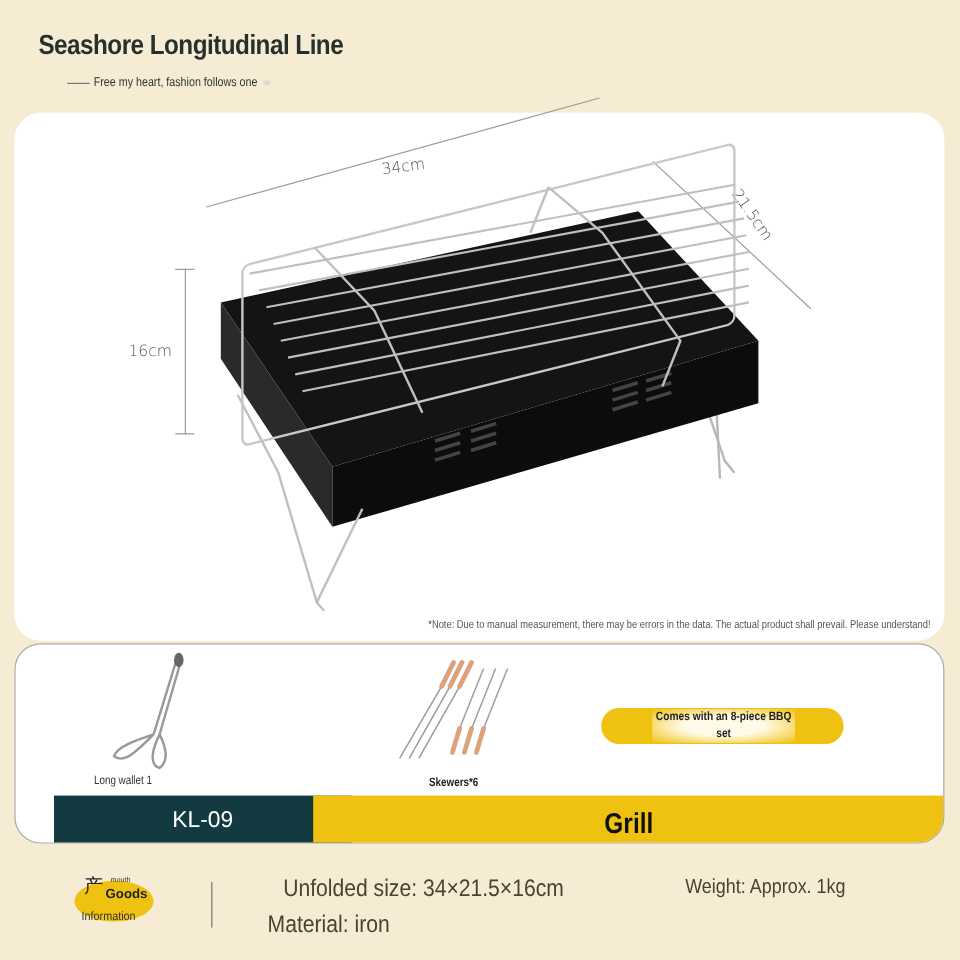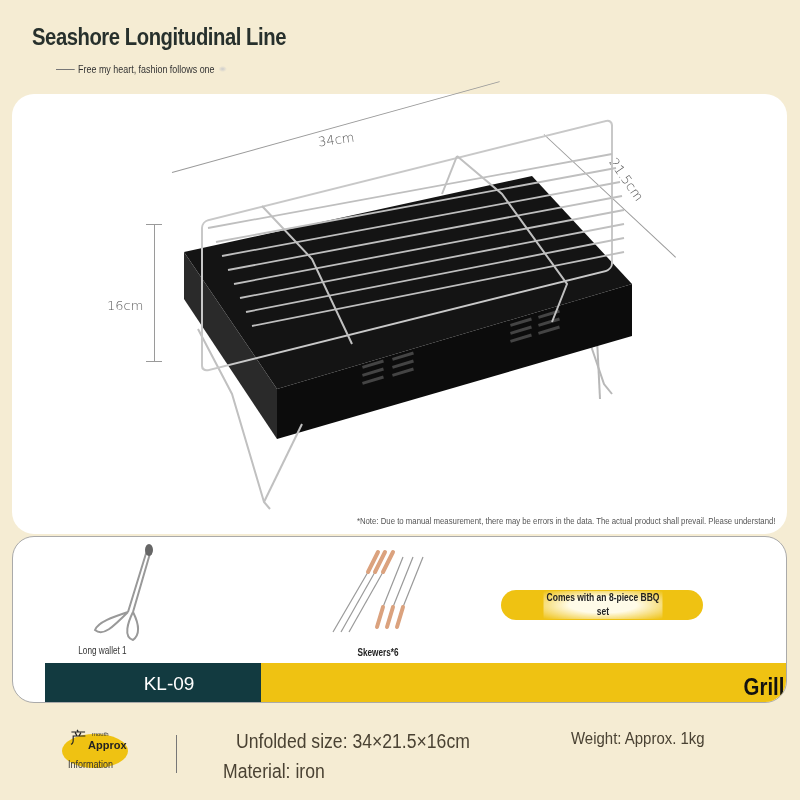--- a/index.html
+++ b/index.html
@@ -59,21 +59,21 @@
     transform: scaleX(0.85);
   }
   .model-bar {
     position: absolute; left: 0; top: 126px; width: 248px; height: 41px;
     background: #123a40; color: #fff; font-size: 19px;
     display:flex; align-items:center; justify-content:center;margin-left:32px;
   }
   .name-bar {
     position: absolute; left: 248px; top: 126px; width: 527px; height: 41px;
     background: #efc212; color: #111; font-size: 24px; font-weight: bold;
-    display:flex; align-items:center; justify-content:flex-end; padding-top: 6px;
+    display:flex; align-items:center; justify-content:center; padding-top: 6px;
   }
   .name-bar span { transform: scaleX(0.85); display:inline-block; }
 
   .info-badge { position: absolute; left: 58px; top: 728px; width: 80px; height: 50px; }
   .info-blob { position: absolute; left: 4px; top: 6px; width: 66px; height: 34px; background: #efc212; border-radius: 50%; }
   .info-char { position: absolute; left: 12px; top: 0px; font-size: 16px; color: #222; font-family: "DejaVu Sans", sans-serif; }
   .info-mouth { position: absolute; left: 34px; top: 3px; font-size: 6px; color: #333; }
   .info-goods { position: absolute; left: 30px; top: 11px; font-size: 11px; font-weight: bold; color: #222; }
   .info-information { position: absolute; left: 10px; top: 31px; font-size: 10px; color: #333; transform: scaleX(0.9); transform-origin: left; }
   .info-divider { position: absolute; left: 176px; top: 735px; width: 1px; height: 38px; background: #777; }
@@ -92,21 +92,21 @@
 
 <div class="product-panel">
 
   <div class="dim-line" style="left:160px;top:78px;width:340px;height:1px;transform:rotate(-15.5deg);transform-origin:left center;"></div>
   <div class="dim-label" style="left:306px;top:38px;transform:rotate(-8deg);">34cm</div>
   <div class="dim-line" style="left:532px;top:40px;width:180px;height:1px;transform:rotate(43deg);transform-origin:left center;"></div>
   <div class="dim-label" style="left:590px;top:78px;transform:rotate(55deg);">21.5cm</div>
   <div class="dim-line" style="left:142px;top:130px;width:1px;height:138px;"></div>
   <div class="dim-line" style="left:134px;top:130px;width:16px;height:1px;"></div>
   <div class="dim-line" style="left:134px;top:267px;width:16px;height:1px;"></div>
-  <div class="dim-label" style="left:95px;top:204px;">16cm</div>
+  <div class="dim-label" style="left:95px;top:192px;">16cm</div>
 
   <svg width="775" height="440" style="position:absolute;left:0;top:0;" viewBox="0 0 775 440">
 
     <polyline points="560,196 592,290 600,300" fill="none" stroke="#b8b8b8" stroke-width="2"></polyline>
     <polyline points="585,245 588,305" fill="none" stroke="#b8b8b8" stroke-width="2"></polyline>
 
     <polygon points="172,158 520,82 620,190 265,295" fill="#141414"></polygon>
     <polygon points="172,158 265,295 265,345 172,205" fill="#2a2a2a"></polygon>
     <polygon points="265,295 620,190 620,242 265,345" fill="#0c0c0c"></polygon>
 
@@ -192,20 +192,20 @@
   </div>
   <div class="name-bar">
     <span>Grill</span>
   </div>
 </div>
 
 <div class="info-badge">
   <div class="info-blob"></div>
   <span class="info-char">产</span>
   <span class="info-mouth">mouth</span>
-  <span class="info-goods">Approx</span>
+  <span class="info-goods">Goods</span>
   <span class="info-information">Information</span>
 </div>
 <div class="info-divider"></div>
 
 <div class="spec" style="left:236px;top:730px;">Unfolded size: 34×21.5×16cm</div>
 <div class="spec" style="left:223px;top:760px;">Material: iron</div>
 <div class="spec weight" style="left:571px;top:729px;">Weight: Approx. 1kg</div>
 
 </body></html>

